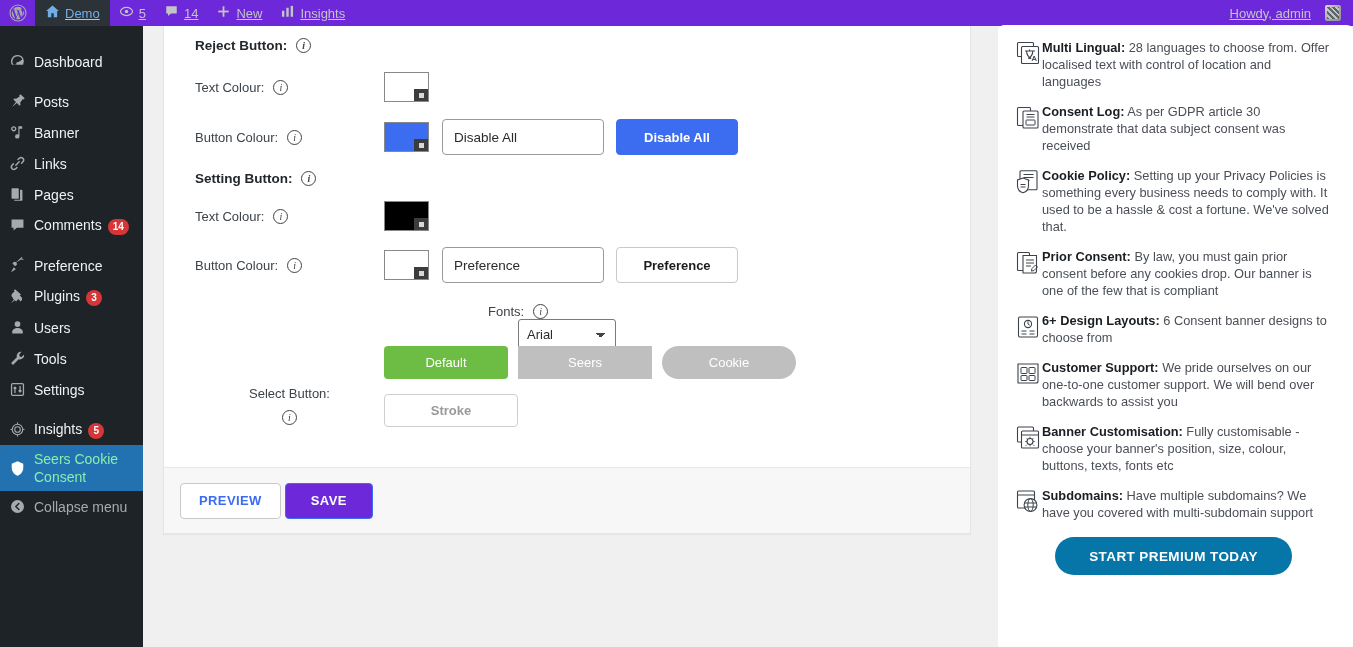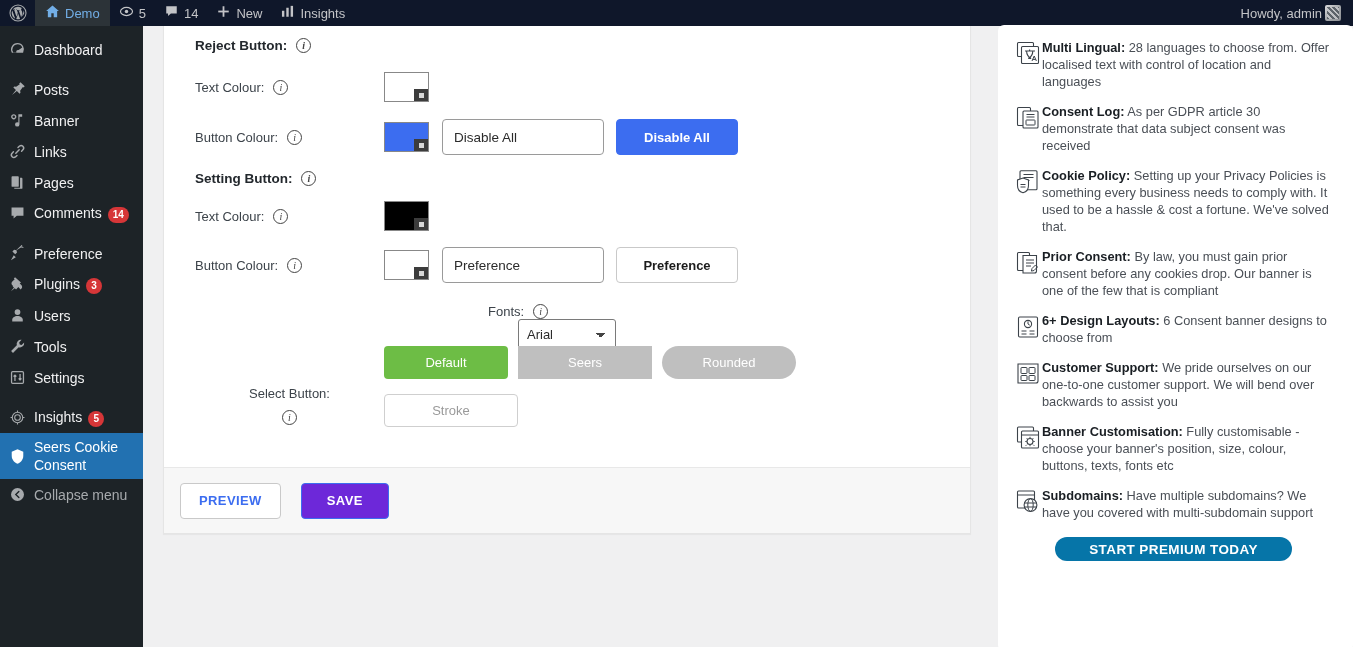--- a/index.html
+++ b/index.html
@@ -7,70 +7,71 @@
     width: 1353px; height: 647px;
     font-family: "Liberation Sans", sans-serif;
     background: #f0f0f1;
     overflow: hidden;
   }
 
   
   #adminbar {
     position: absolute; top: 0; left: 0;
     width: 1353px; height: 26px;
-    background: #0f172a;
+    background: #6d28d9;
     color: #c3c4c7;
     display: flex; align-items: center;
     font-size: 13px;
+    text-decoration: underline;
   }
   .ab-item {
     display: flex; align-items: center; gap: 5px;
     height: 26px; padding: 0 9px;
     color: #c3c4c7; white-space: nowrap;
   }
   .ab-item.site { background: #2c3338; color: #72aee6; padding: 0 10px; }
   .ab-item.site .ab-label { color: #72aee6; }
   .ab-logo { padding: 0 8px 0 9px; }
   #adminbar .spacer { flex: 1; }
-  .ab-right { display: flex; align-items: center; gap: 3px; padding-right: 12px; font-size: 13px; color: #c3c4c7;}
+  .ab-right { display: flex; align-items: center; gap: 14px; padding-right: 12px; font-size: 13px; color: #c3c4c7;}
   .avatar-sm {
     width: 16px; height: 16px; border-radius: 2px;
     background: linear-gradient(135deg,#dcdcde 0%, #a7aaad 48%, #8c8f94 100%);
     display: inline-block; position: relative; overflow: hidden;
   }
   .avatar-sm::before{
     content:""; position:absolute; inset:2px;
     background:
       repeating-linear-gradient(45deg,#50575e 0 2px,#c3c4c7 2px 4px);
     opacity:.85;
   }
 
   
   #adminmenu {
     position: absolute; top: 26px; left: 0;
     width: 143px; height: 621px;
     background: #1d2327;
     color: #f0f0f1;
     font-size: 14px;
-    padding-top: 8px;
+    padding-top: 20px;
   }
   .menu-item {
     display: flex; align-items: center;
     min-height: 31px; padding: 5px 0 5px 0;
     color: #f0f0f1; position: relative;
   }
   .menu-item .mi-icon {
     width: 34px; min-width: 34px; text-align: center;
     color: #a7aaad; font-size: 15px; line-height: 20px;
     display: flex; align-items: center; justify-content: center;
   }
   .menu-item .mi-icon svg { display: block; }
   .menu-item .mi-label { flex: 1; padding-right: 6px; line-height: 18px; }
   .menu-item.current {
-    background: #2271b1; color: #ffffff; font-weight: 400;
+    background: #2271b1; color: #86efac; font-weight: 400;
   }
   .menu-item.current .mi-icon { color: #fff; }
   .menu-item.current::after {
     content:""; position:absolute; right:-8px; top:50%; margin-top:-8px;
     border-style:solid; border-width:8px 0 8px 8px;
     border-color:transparent transparent transparent #2271b1;
   }
   .menu-item.dim, .menu-item.dim .mi-label { color: #a7aaad; }
   .menu-sep { height: 9px; }
   .badge {
@@ -167,21 +168,21 @@
   .sb-default { width: 124px; background: #6dbd45; border-radius: 4px; }
   .sb-flat    { width: 134px; background: #bfbfbf; border-radius: 0; }
   .sb-rounded { width: 134px; background: #bfbfbf; border-radius: 18px; }
   .sb-stroke  { width: 134px; background: #fff; border: 1px solid #cfcfcf;
                 color: #9a9a9a; border-radius: 4px; }
 
   #panelfooter {
     position: absolute; left: 0; bottom: 0;
     width: 100%; height: 66px;
     background: #f7f7f7; border-top: 1px solid #e8e8e8;
-    display: flex; align-items: center; gap: 20px; padding-left: 16px;
+    display: flex; align-items: center; gap: 4px; padding-left: 16px;
   }
   .fbtn {
     height: 36px; min-width: 88px; border-radius: 4px;
     display: inline-flex; align-items: center; justify-content: center;
     font-size: 13px; font-weight: 700; letter-spacing: .4px; cursor: pointer;
     padding: 0 18px;
   }
   .fbtn.ghost { background: #fff; border: 1px solid #c9c9c9; color: #3c6df0; }
   .fbtn.primary { background: #6d28d9; border: 1px solid #3c6df0; color: #fff; }
 
@@ -200,21 +201,21 @@
     display: flex; align-items: center; justify-content: center;
   }
   .f-text {
     font-size: 12.8px; line-height: 17px; color: #4a4f56;
     font-family: "Liberation Sans", sans-serif;
   }
   .f-text b { color: #191e23; font-weight: 700; }
   #promo-cta-wrap { display: flex; justify-content: center; margin-top: 16px; }
   #promo-cta {
     background: #0675a8; color: #fff; border: none;
-    border-radius: 22px; height: 24px; padding: 0 34px;
+    border-radius: 22px; height: 38px; padding: 0 34px;
     font-size: 13.5px; font-weight: 700; letter-spacing: .4px;
     cursor: pointer; font-family: "Liberation Sans", sans-serif;
   }
 </style>
 </head>
 <body>
 
 <div id="adminbar">
   <div class="ab-item ab-logo">
     <svg width="18" height="18" viewBox="0 0 20 20" fill="#a7aaad">
@@ -495,23 +496,23 @@
 
       <div class="row" style="top:320px;align-items:flex-start;">
         <div class="lbl" style="padding-top:40px;flex-direction:column;">
           <span>Select Button:</span>
           <span class="info">i</span>
         </div>
         <div>
           <div style="display:flex;gap:10px;">
             <div class="stylebtn sb-default">Default</div>
             <div class="stylebtn sb-flat">Seers</div>
-            <div class="stylebtn sb-rounded">Rounded</div>
+            <div class="stylebtn sb-rounded">Cookie</div>
           </div>
-          <div style="display:flex;margin-top:15px;">
+          <div style="display:flex;margin-top:15px;font-weight:bold;">
             <div class="stylebtn sb-stroke">Stroke</div>
           </div>
         </div>
       </div>
 
     </div>
 
     <div id="panelfooter">
       <div class="fbtn ghost">PREVIEW</div>
       <div class="fbtn primary">SAVE</div>

